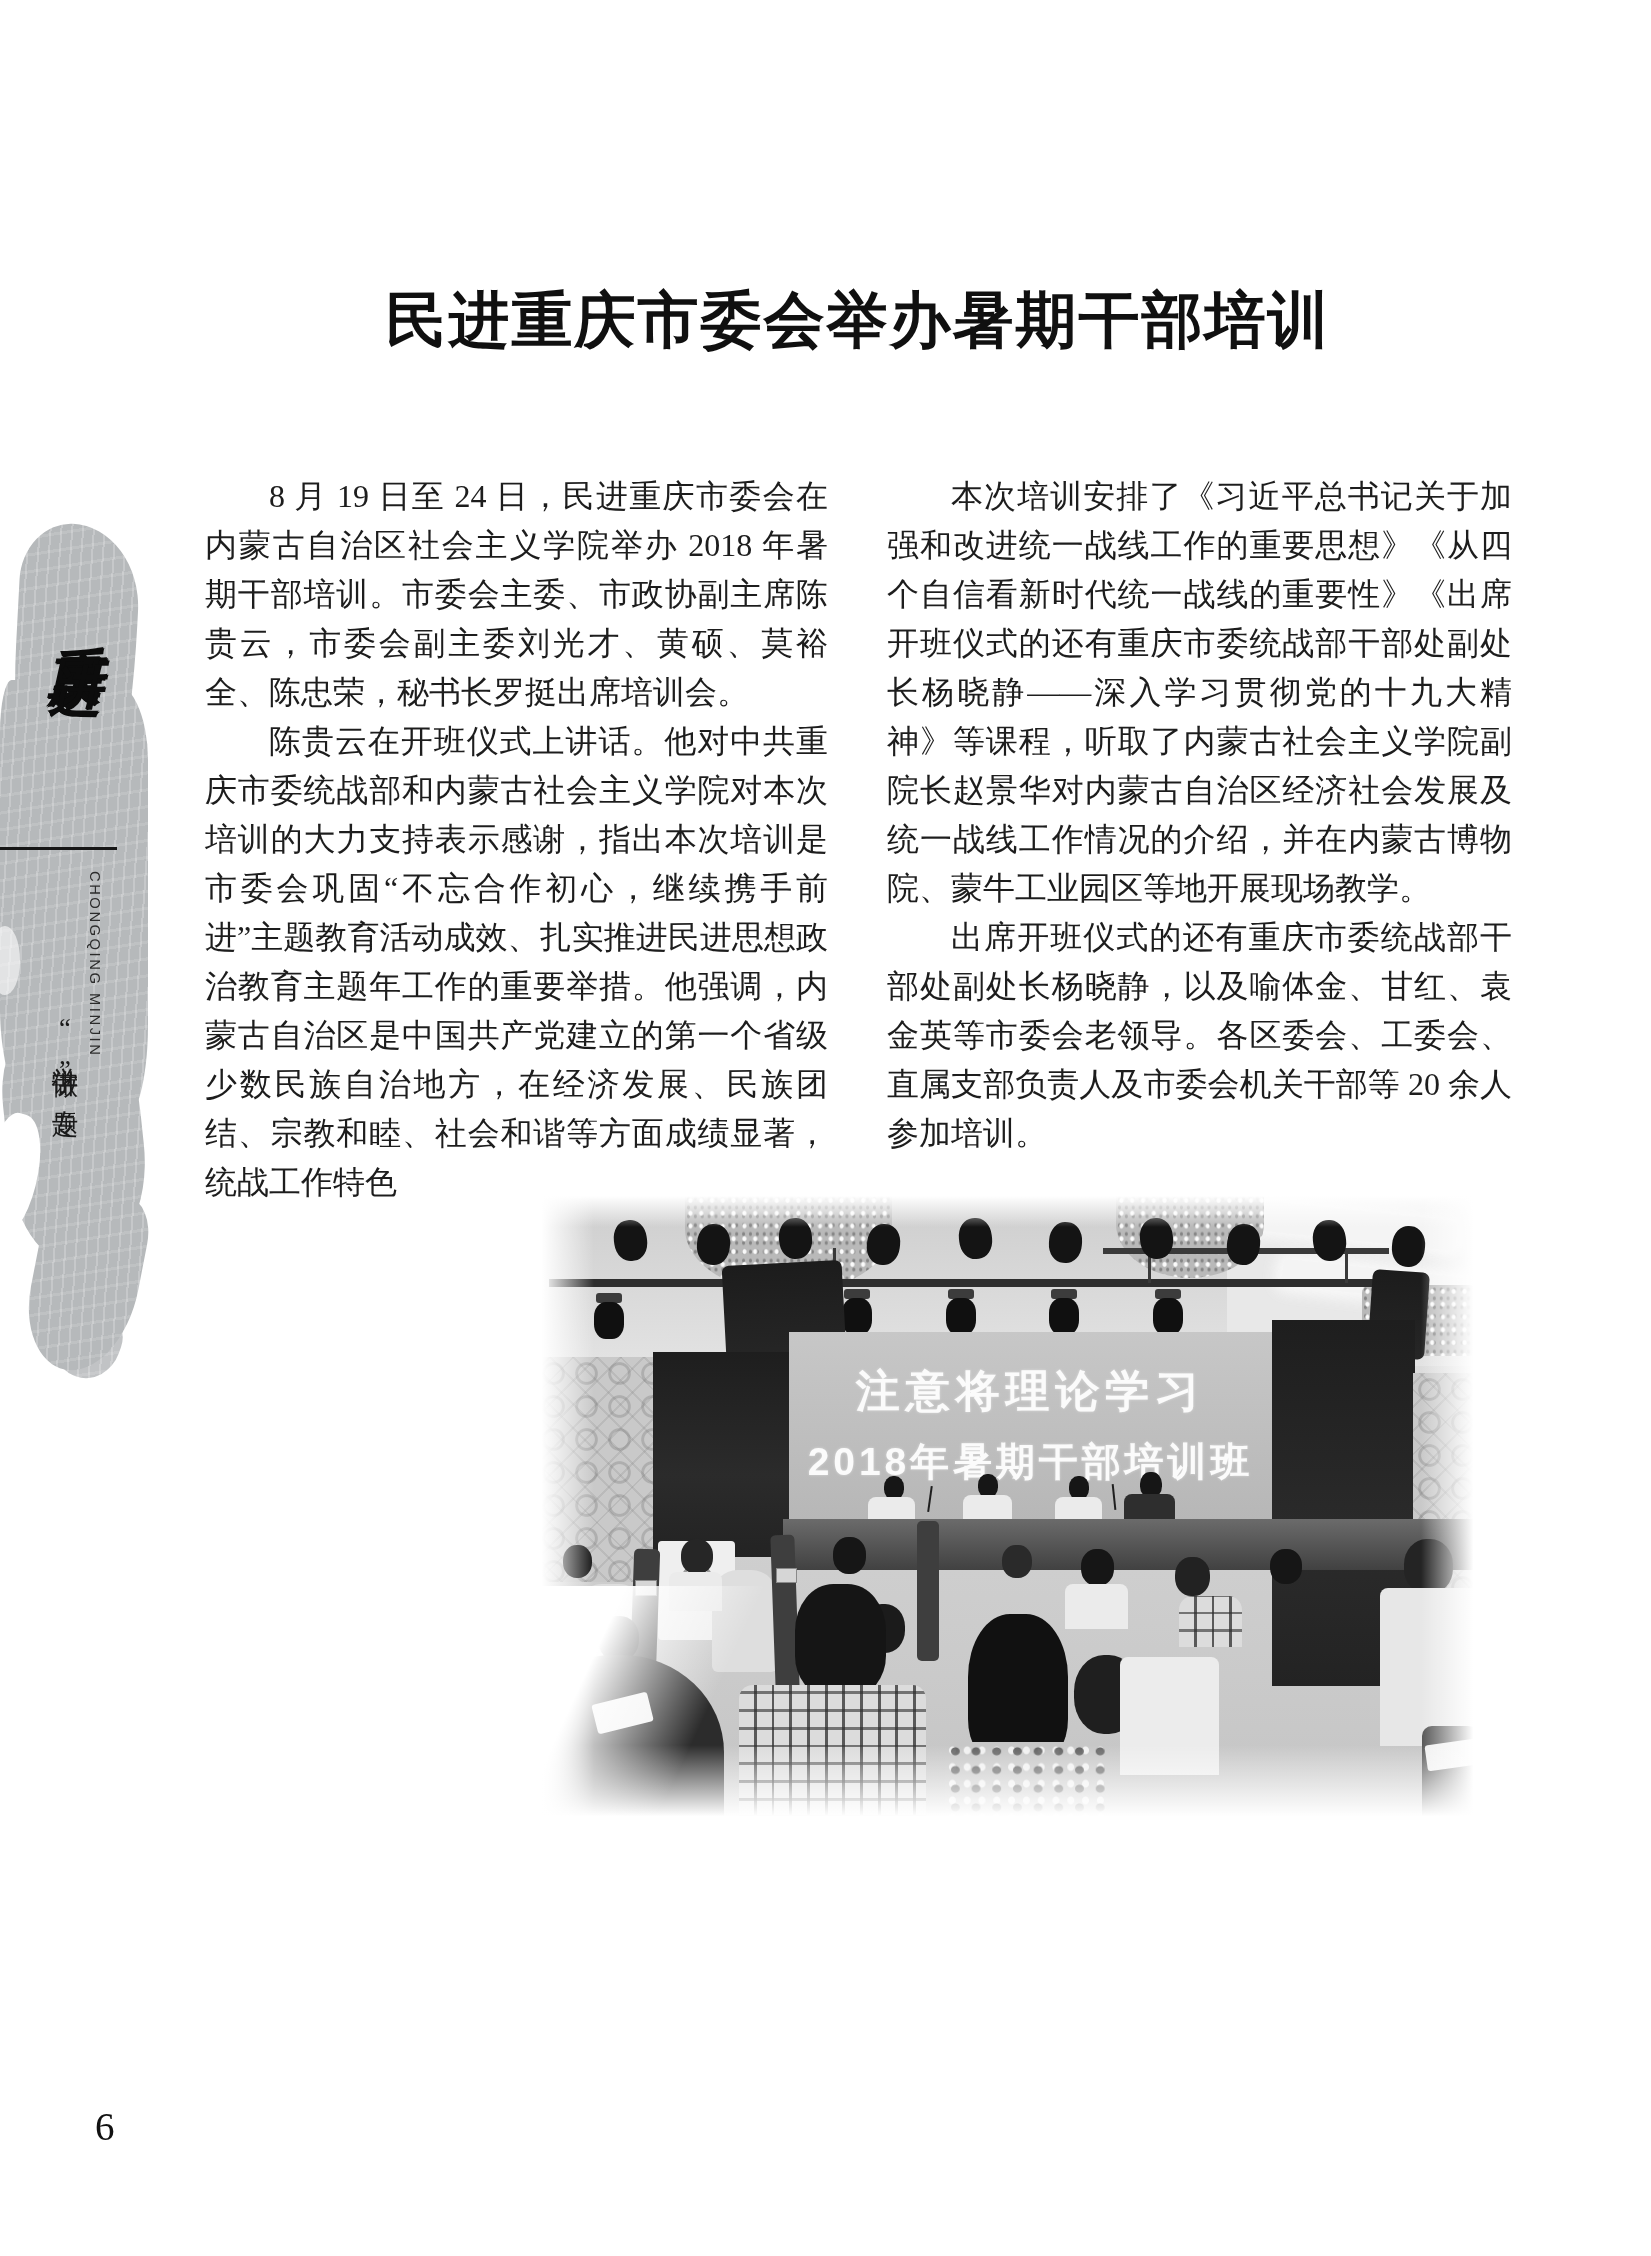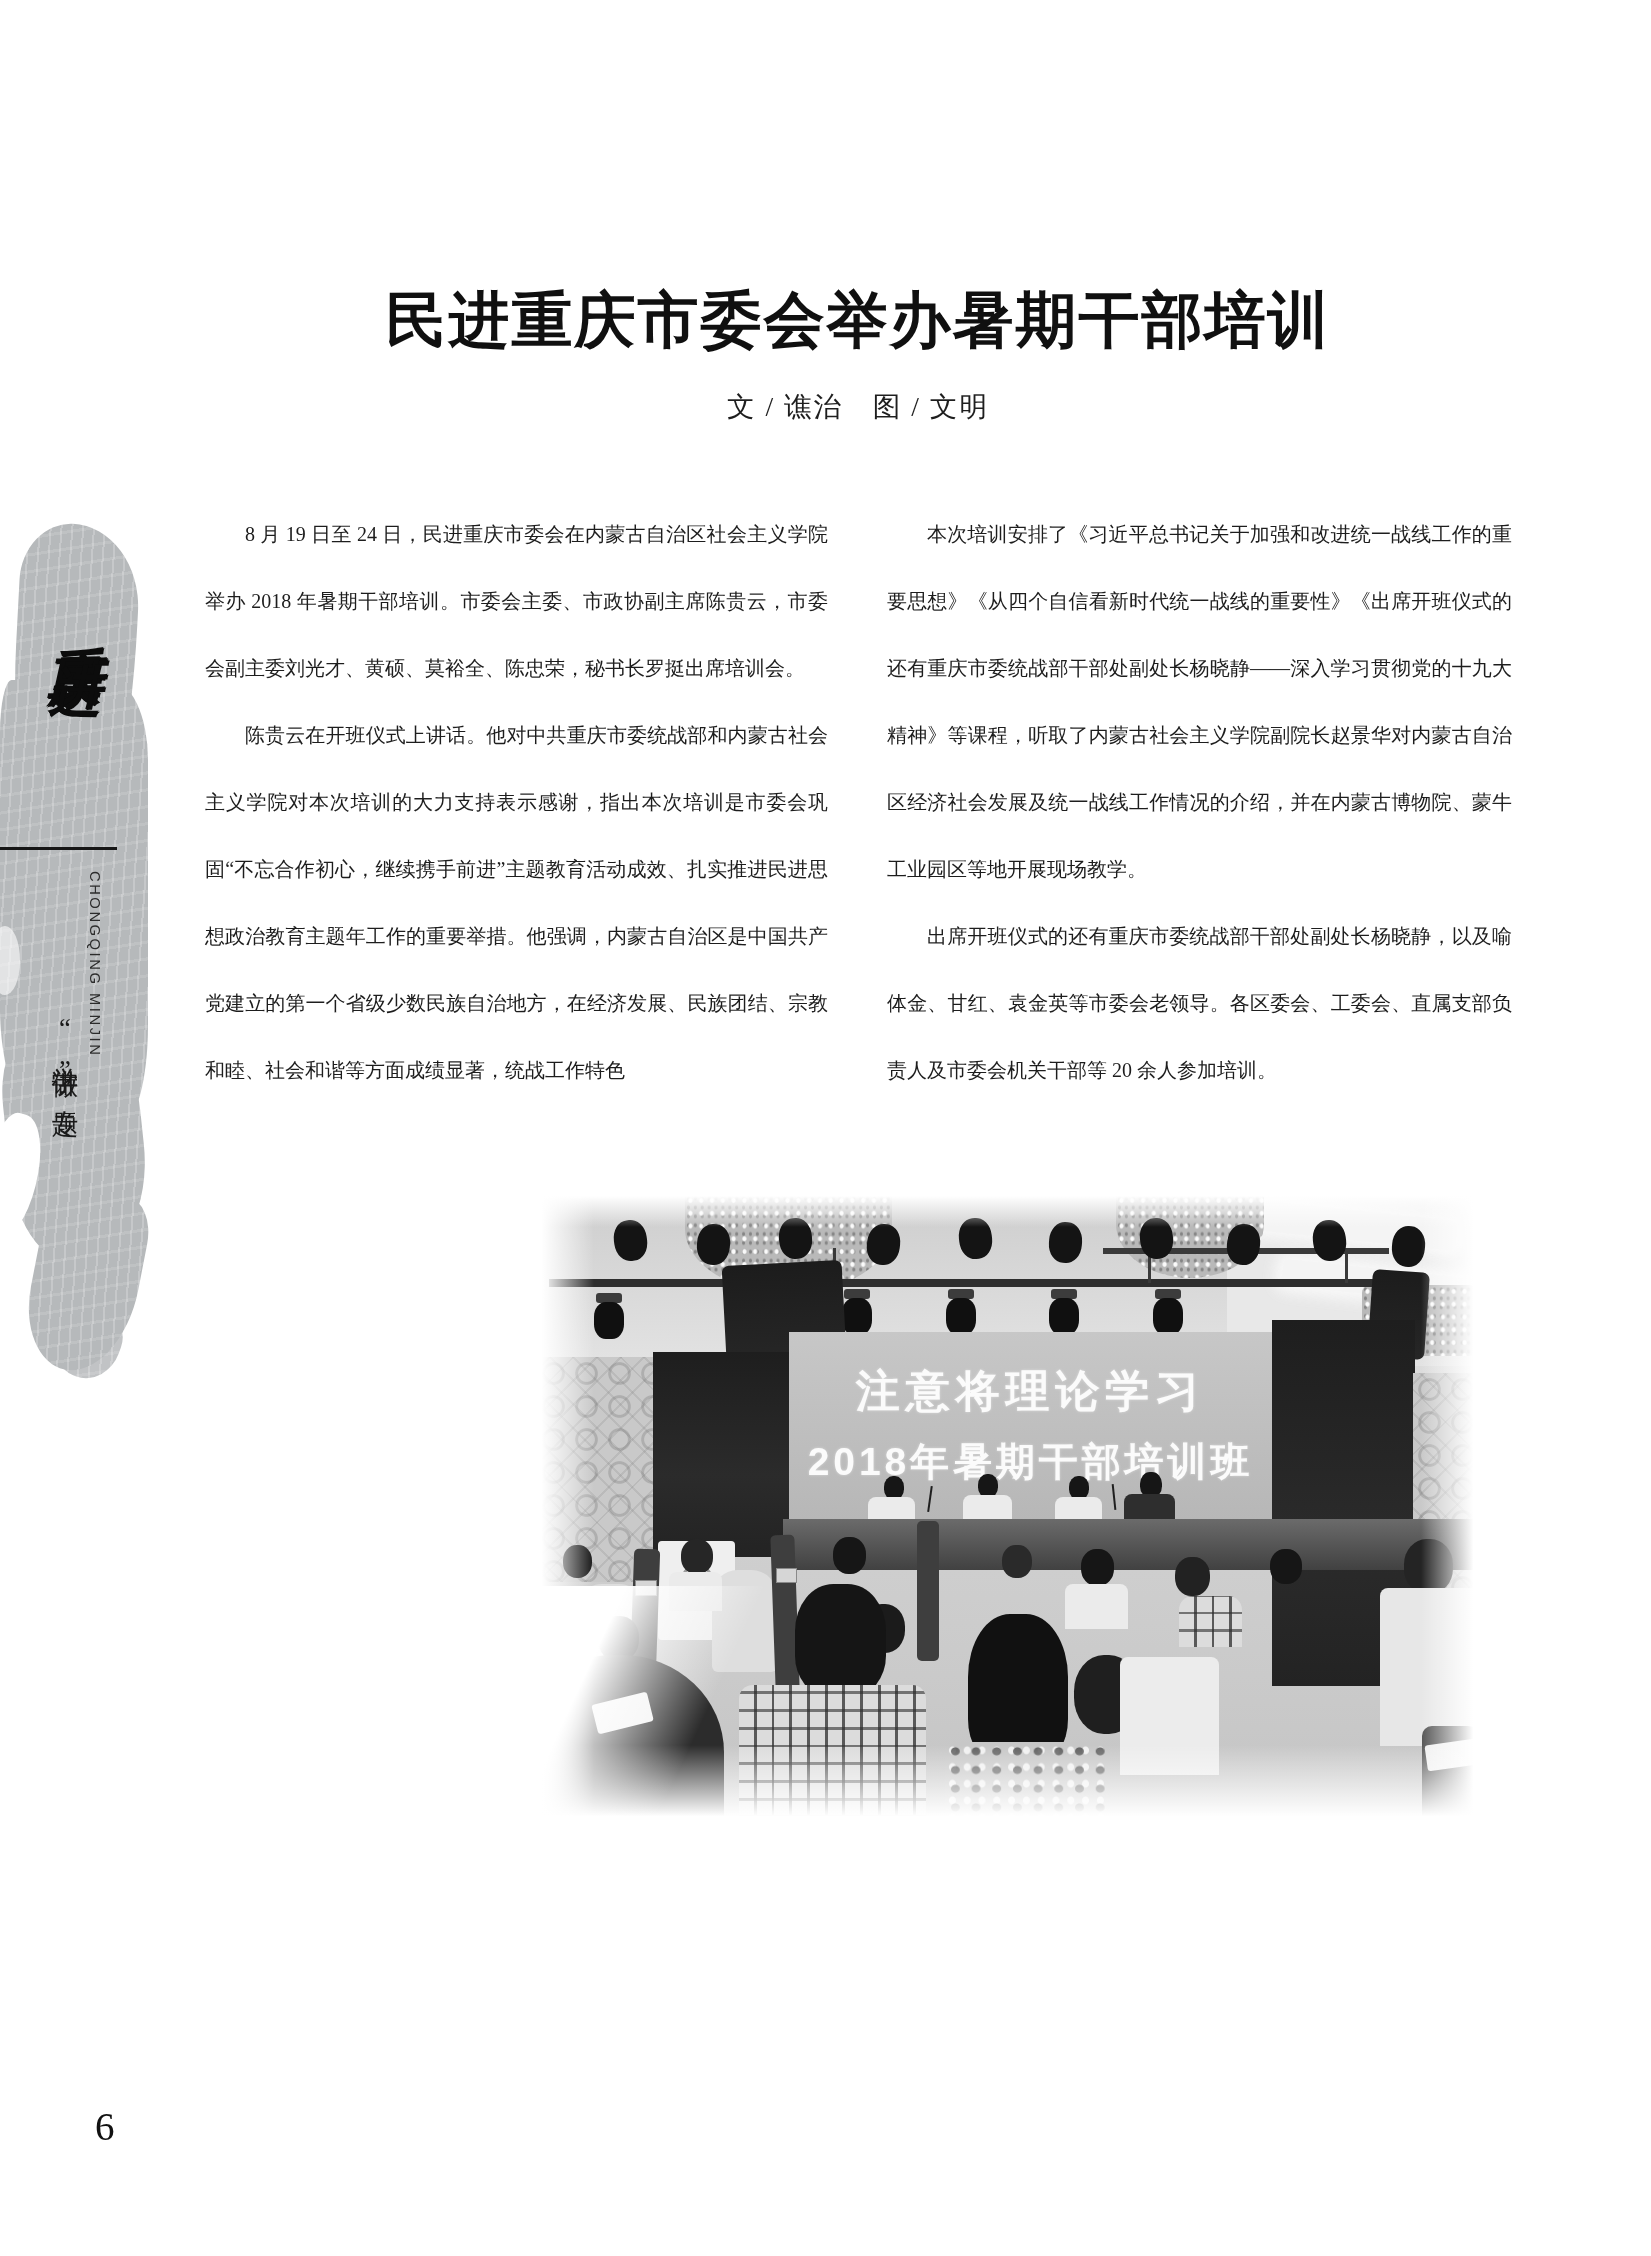--- a/index.html
+++ b/index.html
@@ -19,21 +19,21 @@
   .side-en{position:absolute;left:87px;top:871px;writing-mode:vertical-rl;
       font-family:"Liberation Sans",sans-serif;font-size:14.8px;letter-spacing:2.5px;color:#2c2c2c;}
   .side-topic{position:absolute;left:47px;top:1013px;writing-mode:vertical-rl;text-orientation:upright;
       font-family:"Liberation Serif",serif;font-size:26.6px;letter-spacing:3px;color:#1a1a1a;}
   
   .title{position:absolute;left:205px;top:280px;width:1306px;margin:0;text-align:center;
       font-family:"Liberation Sans",sans-serif;font-weight:800;font-size:61px;letter-spacing:2px;color:#101010;}
   .byline{position:absolute;left:205px;top:388px;width:1306px;text-align:center;
       font-size:27.6px;letter-spacing:2px;color:#1e1e1e;}
   
-  .col{position:absolute;top:501px;font-size:20px;line-height:67px;text-align:justify;
+  .col{position:absolute;top:472px;font-size:32px;line-height:49px;text-align:justify;
       text-justify:inter-ideograph;color:var(--body-text,#1d1d1d);}
   .col p{margin:0;}
   .col p.ind{text-indent:2em;}
   .col1{left:205px;width:623px;}
   .col2{left:887px;width:625px;}
   .narrow{width:268px;text-align:justify;}
   .pageno{position:absolute;left:95px;top:2104px;font-size:39px;color:#111;}
   
   .photo{position:absolute;left:537px;top:1194px;width:941px;height:638px;margin:0;overflow:hidden;
       background:linear-gradient(180deg,#d7d7d7 0%,#dedede 22%,#cfcfcf 55%,#c4c4c4 100%);}
@@ -103,21 +103,20 @@
       <div style="position:absolute;left:-9.9px;top:926px;width:29.6px;height:69px;background:#fff;border-radius:50%;opacity:.6;"></div>
       <div class="ink-tex"></div>
     </div>
     <div class="calli">重庆民进</div>
     <div class="side-rule"></div>
     <div class="side-en">CHONGQING MINJIN</div>
     <div class="side-topic">“学讲做”专题</div>
   </aside>
 
   <h1 class="title">民进重庆市委会举办暑期干部培训</h1>
-  <div class="byline">文 / 谯治　图 / 文明</div>
 
   <div class="col col1">
     <p class="ind">8 月 19 日至 24 日，民进重庆市委会在内蒙古自治区社会主义学院举办 2018 年暑期干部培训。市委会主委、市政协副主席陈贵云，市委会副主委刘光才、黄硕、莫裕全、陈忠荣，秘书长罗挺出席培训会。</p>
     <p class="ind">陈贵云在开班仪式上讲话。他对中共重庆市委统战部和内蒙古社会主义学院对本次培训的大力支持表示感谢，指出本次培训是市委会巩固“不忘合作初心，继续携手前进”主题教育活动成效、扎实推进民进思想政治教育主题年工作的重要举措。他强调，内蒙古自治区是中国共产党建立的第一个省级少数民族自治地方，在经济发展、民族团结、宗教和睦、社会和谐等方面成绩显著，统战工作特色</p>
   </div>
 
   <div class="col col2">
     <p class="ind">本次培训安排了《习近平总书记关于加强和改进统一战线工作的重要思想》《从四个自信看新时代统一战线的重要性》《出席开班仪式的还有重庆市委统战部干部处副处长杨晓静——深入学习贯彻党的十九大精神》等课程，听取了内蒙古社会主义学院副院长赵景华对内蒙古自治区经济社会发展及统一战线工作情况的介绍，并在内蒙古博物院、蒙牛工业园区等地开展现场教学。</p>
     <p class="ind">出席开班仪式的还有重庆市委统战部干部处副处长杨晓静，以及喻体金、甘红、袁金英等市委会老领导。各区委会、工委会、直属支部负责人及市委会机关干部等 20 余人参加培训。</p>
   </div>

